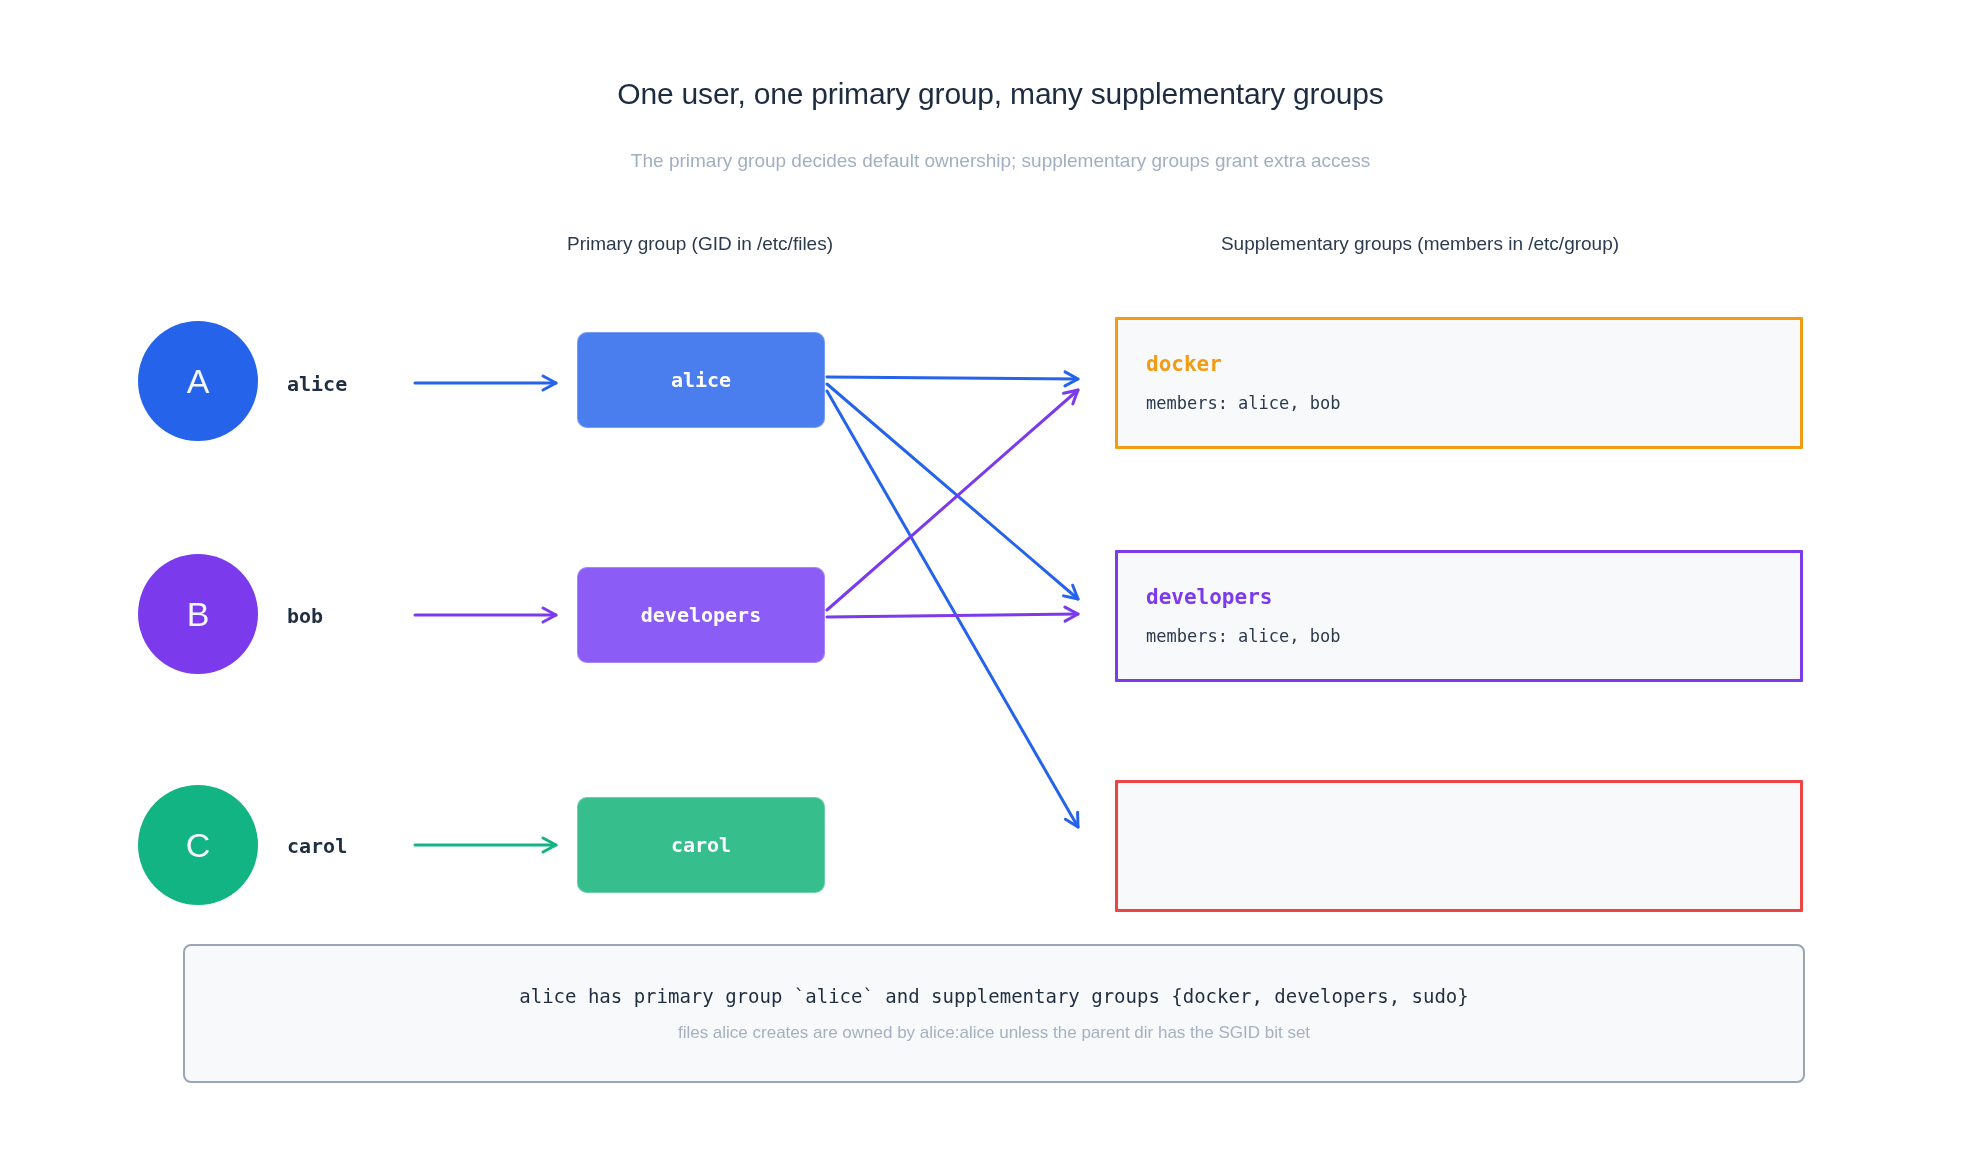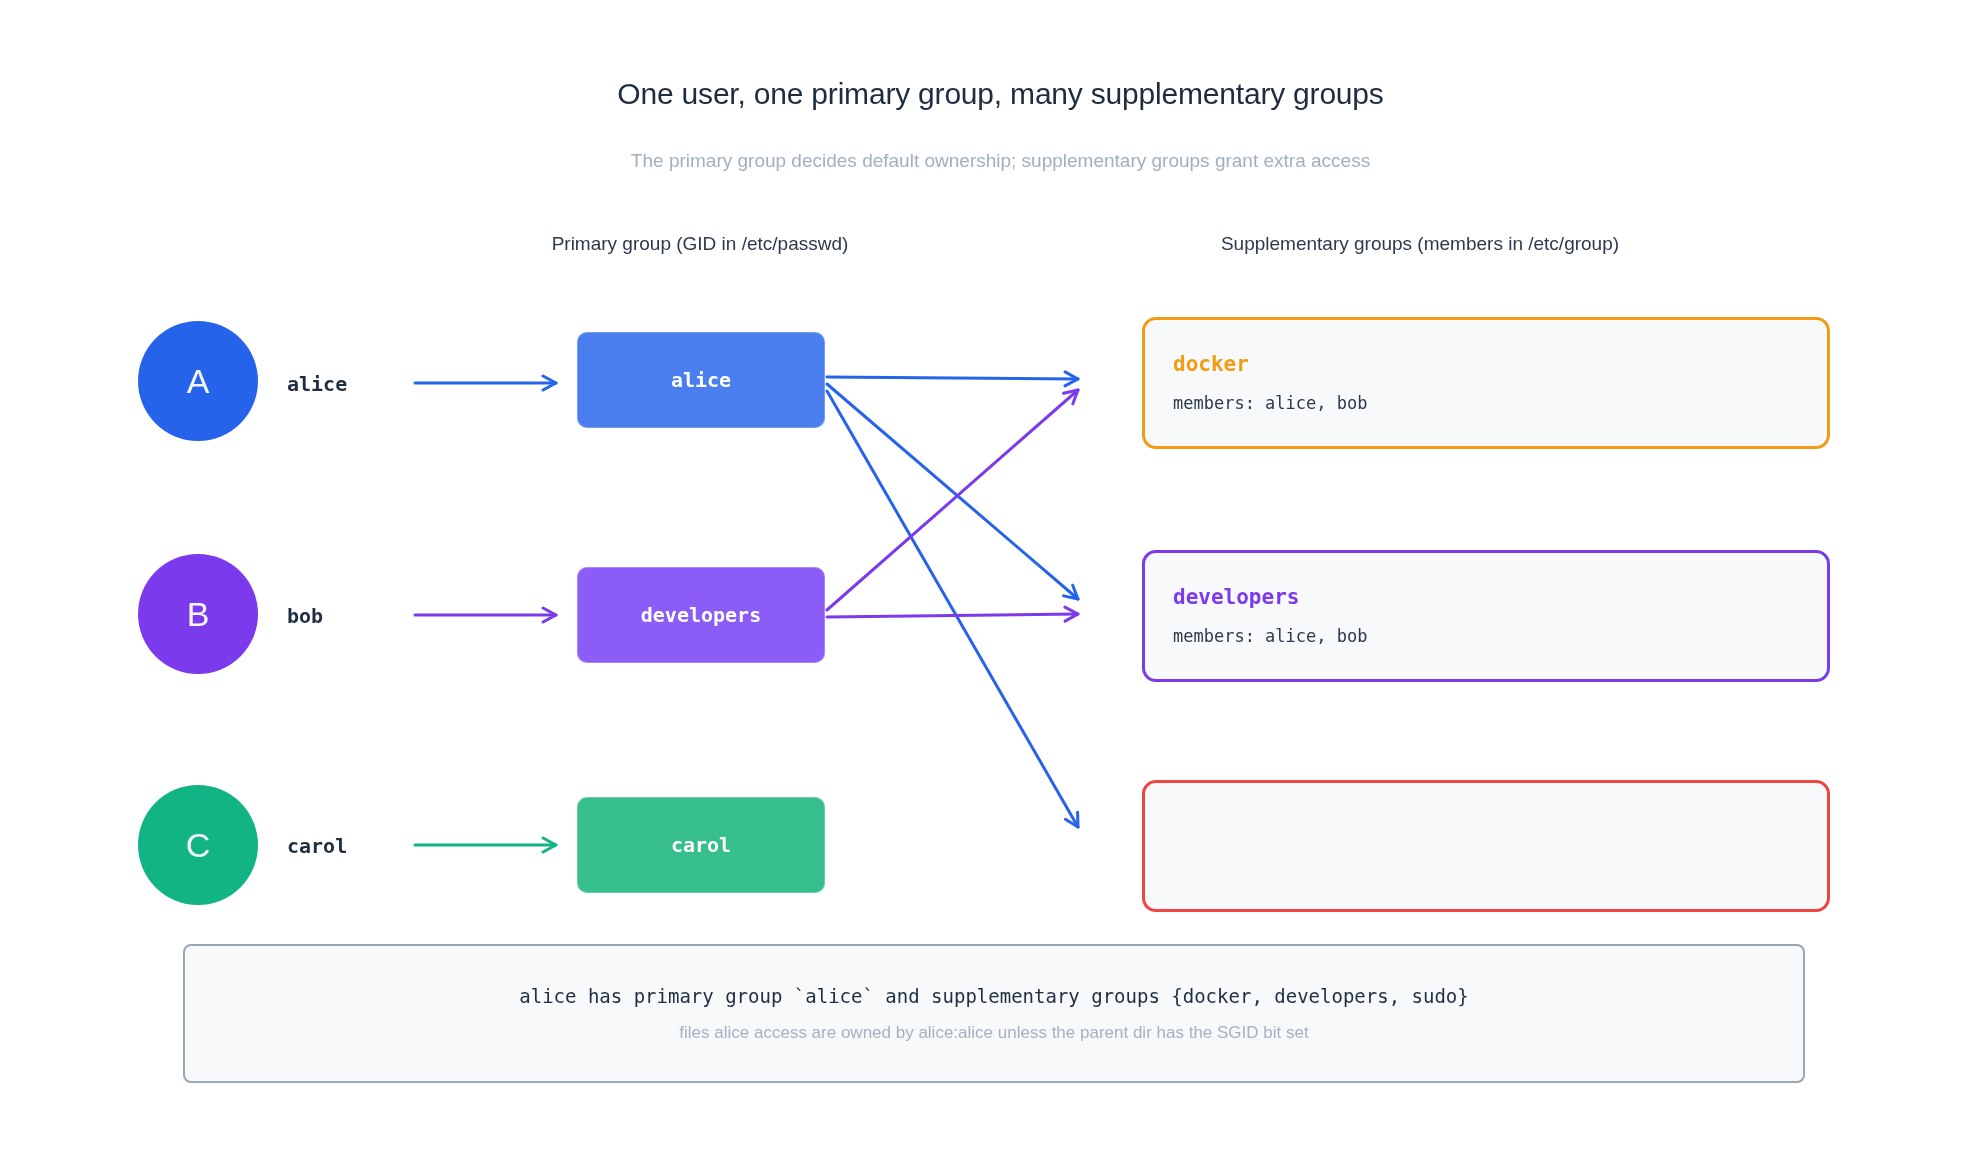--- a/index.html
+++ b/index.html
@@ -40,22 +40,22 @@
   .pbox{
     position:absolute;left:577px;width:248px;height:96px;border-radius:10px;
     display:flex;align-items:center;justify-content:center;
     color:#ffffff;font-size:20px;font-weight:bold;
     box-shadow:inset 0 0 0 1px rgba(255,255,255,0.25);
   }
   .pbox.row0{top:332px;}
   .pbox.row1{top:567px;}
   .pbox.row2{top:797px;}
   .sbox{
-    position:absolute;left:1142px;width:654px;height:126px;
-    border:3px solid #999;border-radius:14px;background:#f8f9fa;
+    position:absolute;left:1115px;width:654px;height:126px;
+    border:3px solid #999;border-radius:1px;background:#f8f9fa;
     display:flex;flex-direction:column;justify-content:center;
     padding-left:28px;gap:20px;
   }
   .sbox.row0{top:317px;}
   .sbox.row1{top:550px;}
   .sbox.row2{top:780px;}
   .sbox .sbox-title{font-size:21px;font-weight:bold;line-height:1;}
   .sbox .sbox-members{font-size:17px;color:#2c3a4e;line-height:1;}
   .note-box{
     position:absolute;left:183px;top:944px;width:1618px;height:135px;
@@ -72,21 +72,21 @@
   .head{fill:none;stroke-width:3;stroke-linejoin:round;stroke-linecap:round;}
 </style>
 </head>
 <body>
 
 <div class="canvas">
 
   <div class="title">One user, one primary group, many supplementary groups</div>
   <div class="subtitle">The primary group decides default ownership; supplementary groups grant extra access</div>
 
-  <div class="col-header primary">Primary group (GID in /etc/passwd)</div>
+  <div class="col-header primary">Primary group (GID in /etc/files)</div>
   <div class="col-header supplementary">Supplementary groups (members in /etc/group)</div>
 
   <svg class="arrows" viewBox="0 0 1975 1165">
     <defs>
       <marker id="m-blue" viewBox="0 0 20 20" refX="16" refY="10" markerWidth="20" markerHeight="20" markerUnits="userSpaceOnUse" orient="auto">
         <path class="head" d="M3,3 L16,10 L3,17" style="stroke: rgb(37, 99, 235);"></path>
       </marker>
       <marker id="m-purple" viewBox="0 0 20 20" refX="16" refY="10" markerWidth="20" markerHeight="20" markerUnits="userSpaceOnUse" orient="auto">
         <path class="head" d="M3,3 L16,10 L3,17" style="stroke: rgb(124, 58, 237);"></path>
       </marker>
@@ -135,16 +135,16 @@
   </div>
   <div class="sbox row1" style="border-color: rgb(124, 58, 237);">
     <div class="sbox-title mono" style="color: rgb(124, 58, 237);">developers</div>
     <div class="sbox-members mono">members: alice, bob</div>
   </div>
   <div class="sbox row2" style="border-color: rgb(239, 68, 68);">
   </div>
 
   <div class="note-box">
     <div class="note-line1 mono">alice has primary group `alice` and supplementary groups {docker, developers, sudo}</div>
-    <div class="note-line2">files alice access are owned by alice:alice unless the parent dir has the SGID bit set</div>
+    <div class="note-line2">files alice creates are owned by alice:alice unless the parent dir has the SGID bit set</div>
   </div>
 
 </div>
 
 </body></html>

